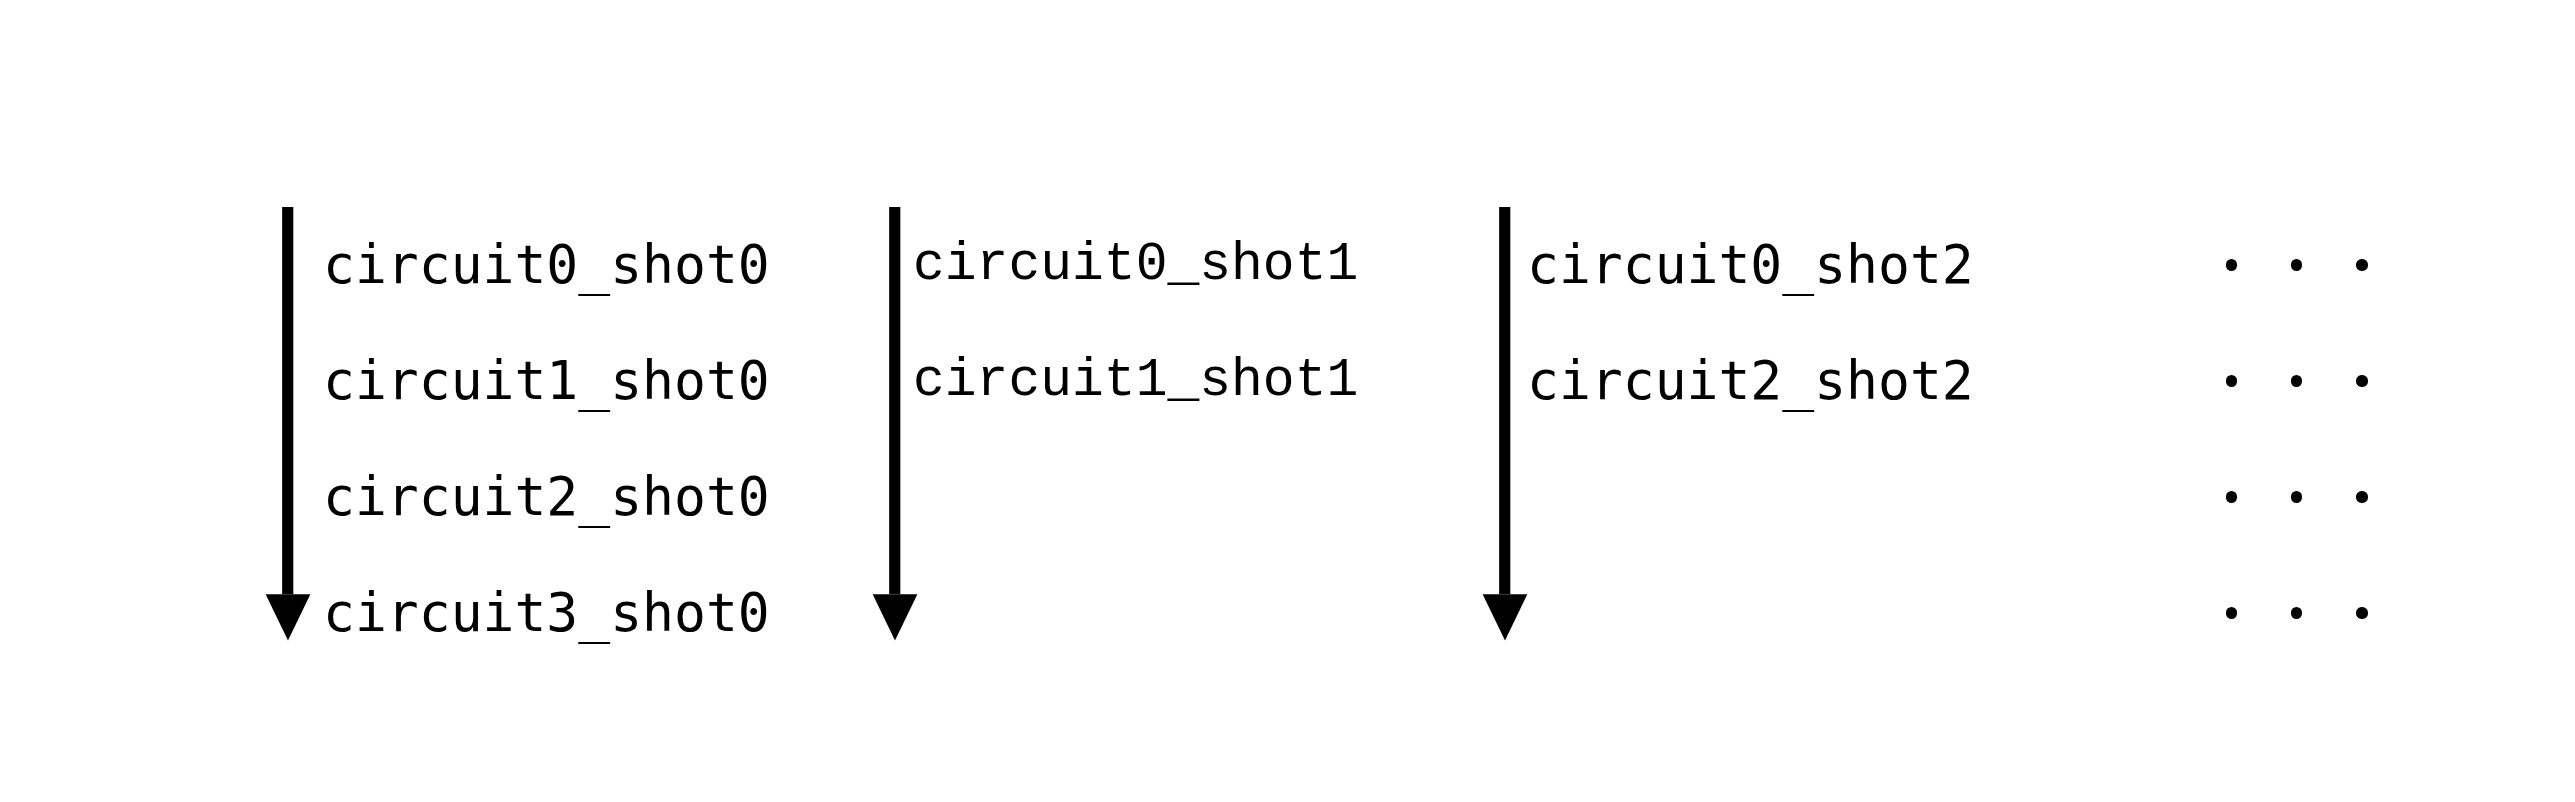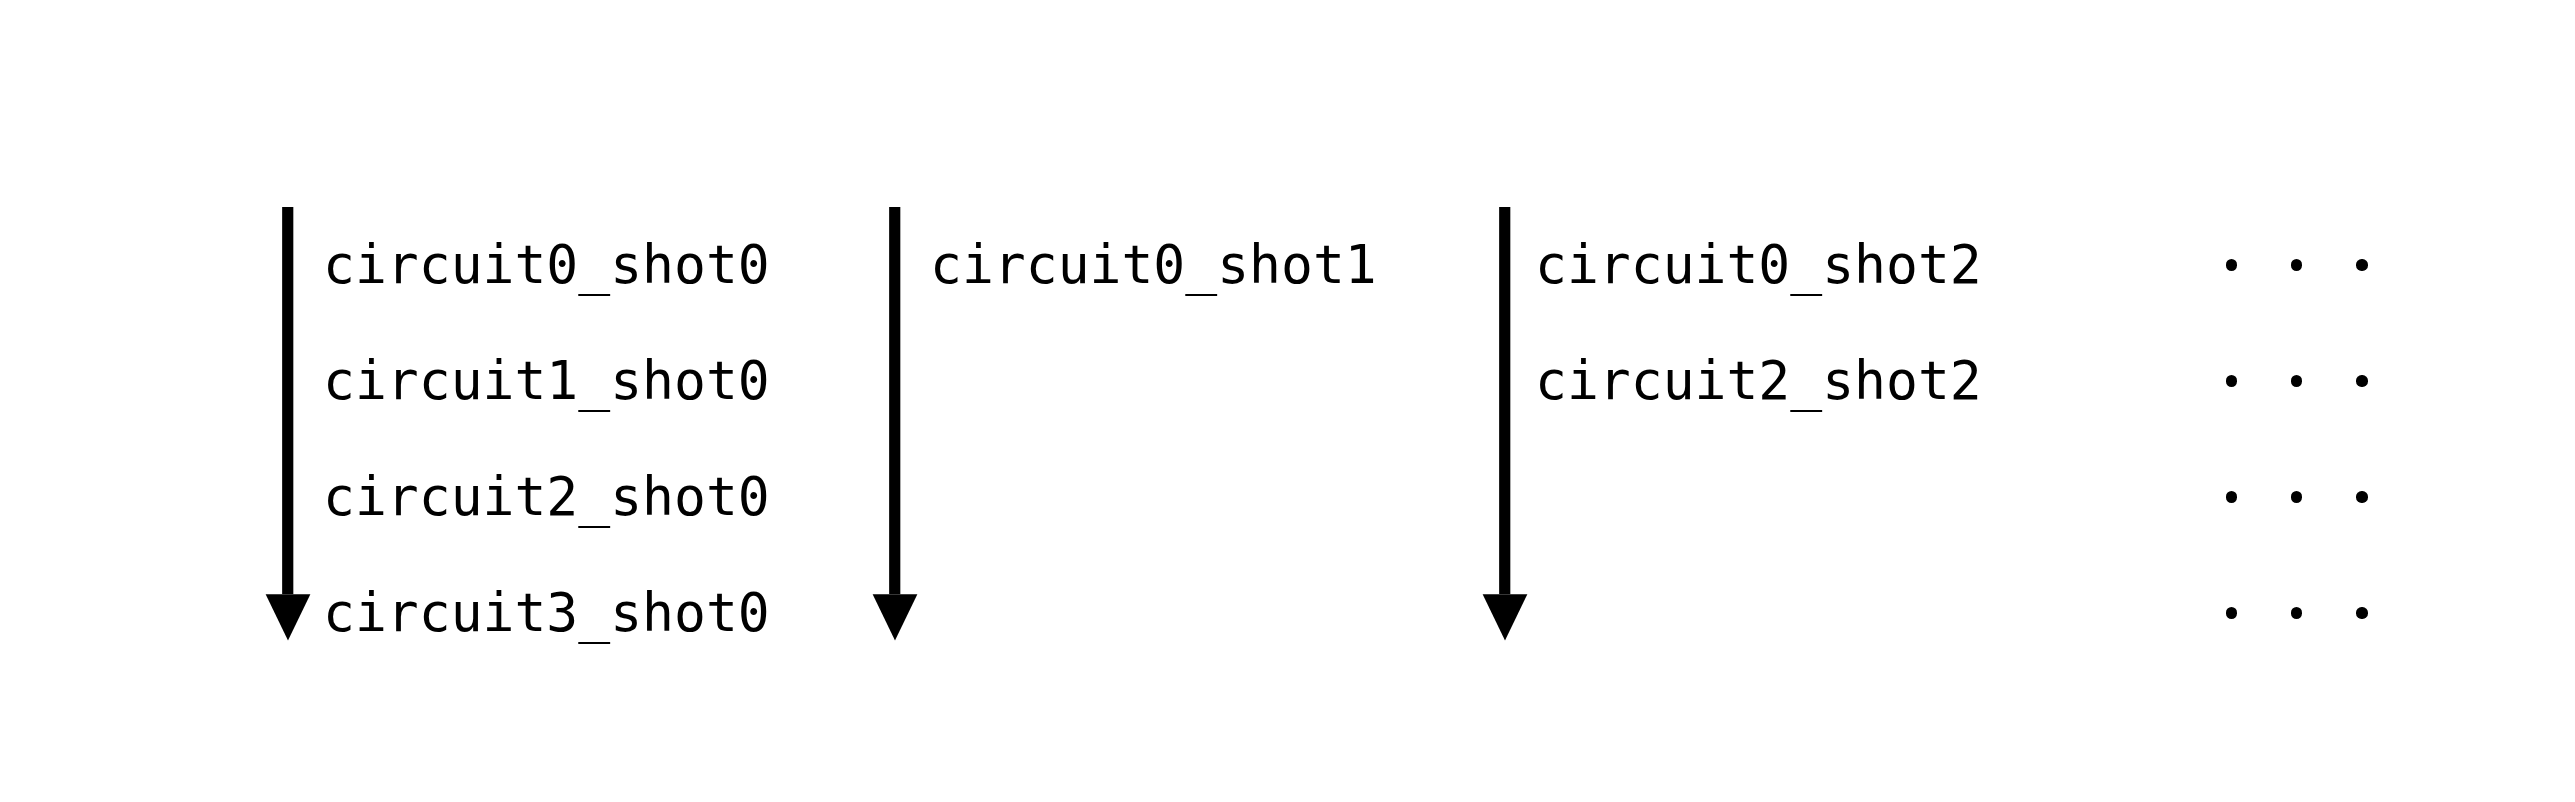--- a/index.html
+++ b/index.html
@@ -91,33 +91,34 @@
     </div>
   </div>
 
   <div class="column" style="left:871px;">
     <div class="arrow" style="left:0px;">
       <svg viewBox="0 0 90 815" xmlns="http://www.w3.org/2000/svg" aria-hidden="true">
         <rect x="34" y="0" width="21" height="727" fill="#000000"></rect>
         <polygon points="3,727 87,727 45,814" fill="#000000"></polygon>
       </svg>
     </div>
-    <div class="labels" style="left:59px;">
+    <div class="labels" style="left:42px;font-family:Liberation Mono, monospace;">
       <div class="label">circuit0_shot1</div>
+      <div class="label">circuit1_shot1</div>
     </div>
   </div>
 
   <div class="column" style="left:1481px;">
     <div class="arrow" style="left:0px;">
       <svg viewBox="0 0 90 815" xmlns="http://www.w3.org/2000/svg" aria-hidden="true">
         <rect x="34" y="0" width="21" height="727" fill="#000000"></rect>
         <polygon points="3,727 87,727 45,814" fill="#000000"></polygon>
       </svg>
     </div>
-    <div class="labels" style="left:54px;">
+    <div class="labels" style="left:46px;">
       <div class="label">circuit0_shot2</div>
       <div class="label">circuit2_shot2</div>
     </div>
   </div>
 
   <div class="ellipsis-col">
     <div class="ellipsis-row">
       <span class="dot"></span>
       <span class="dot"></span>
       <span class="dot"></span>

